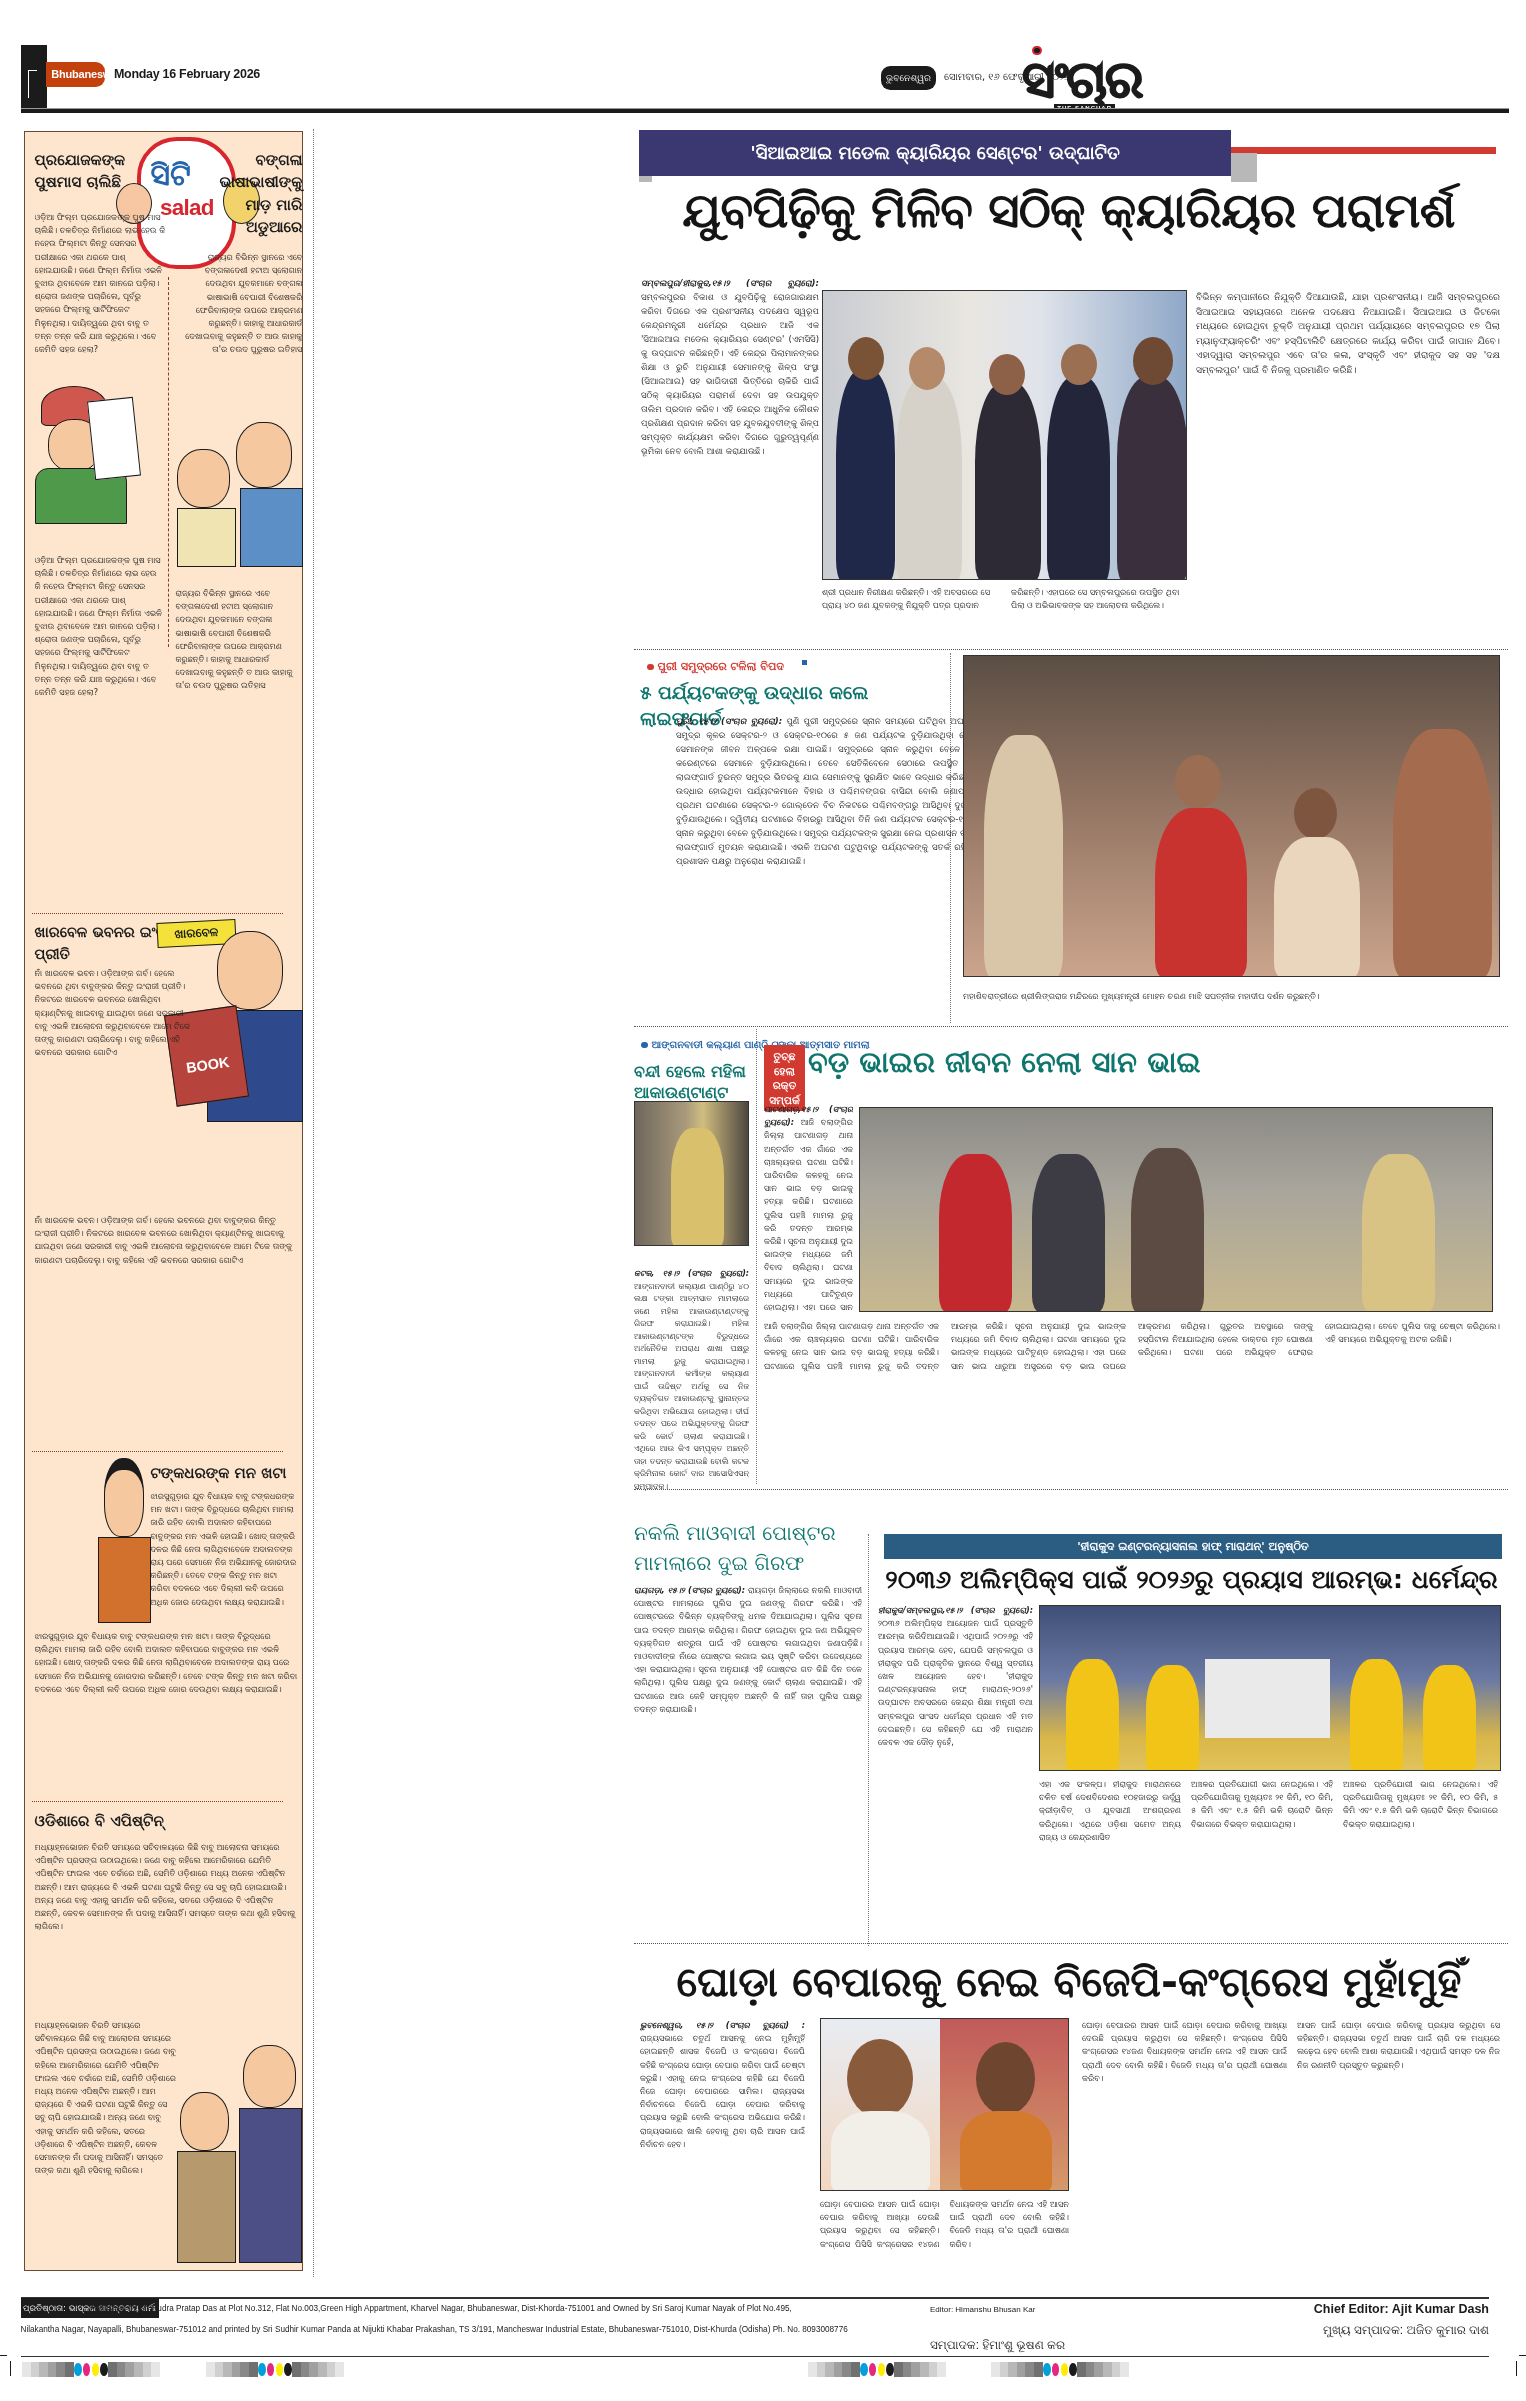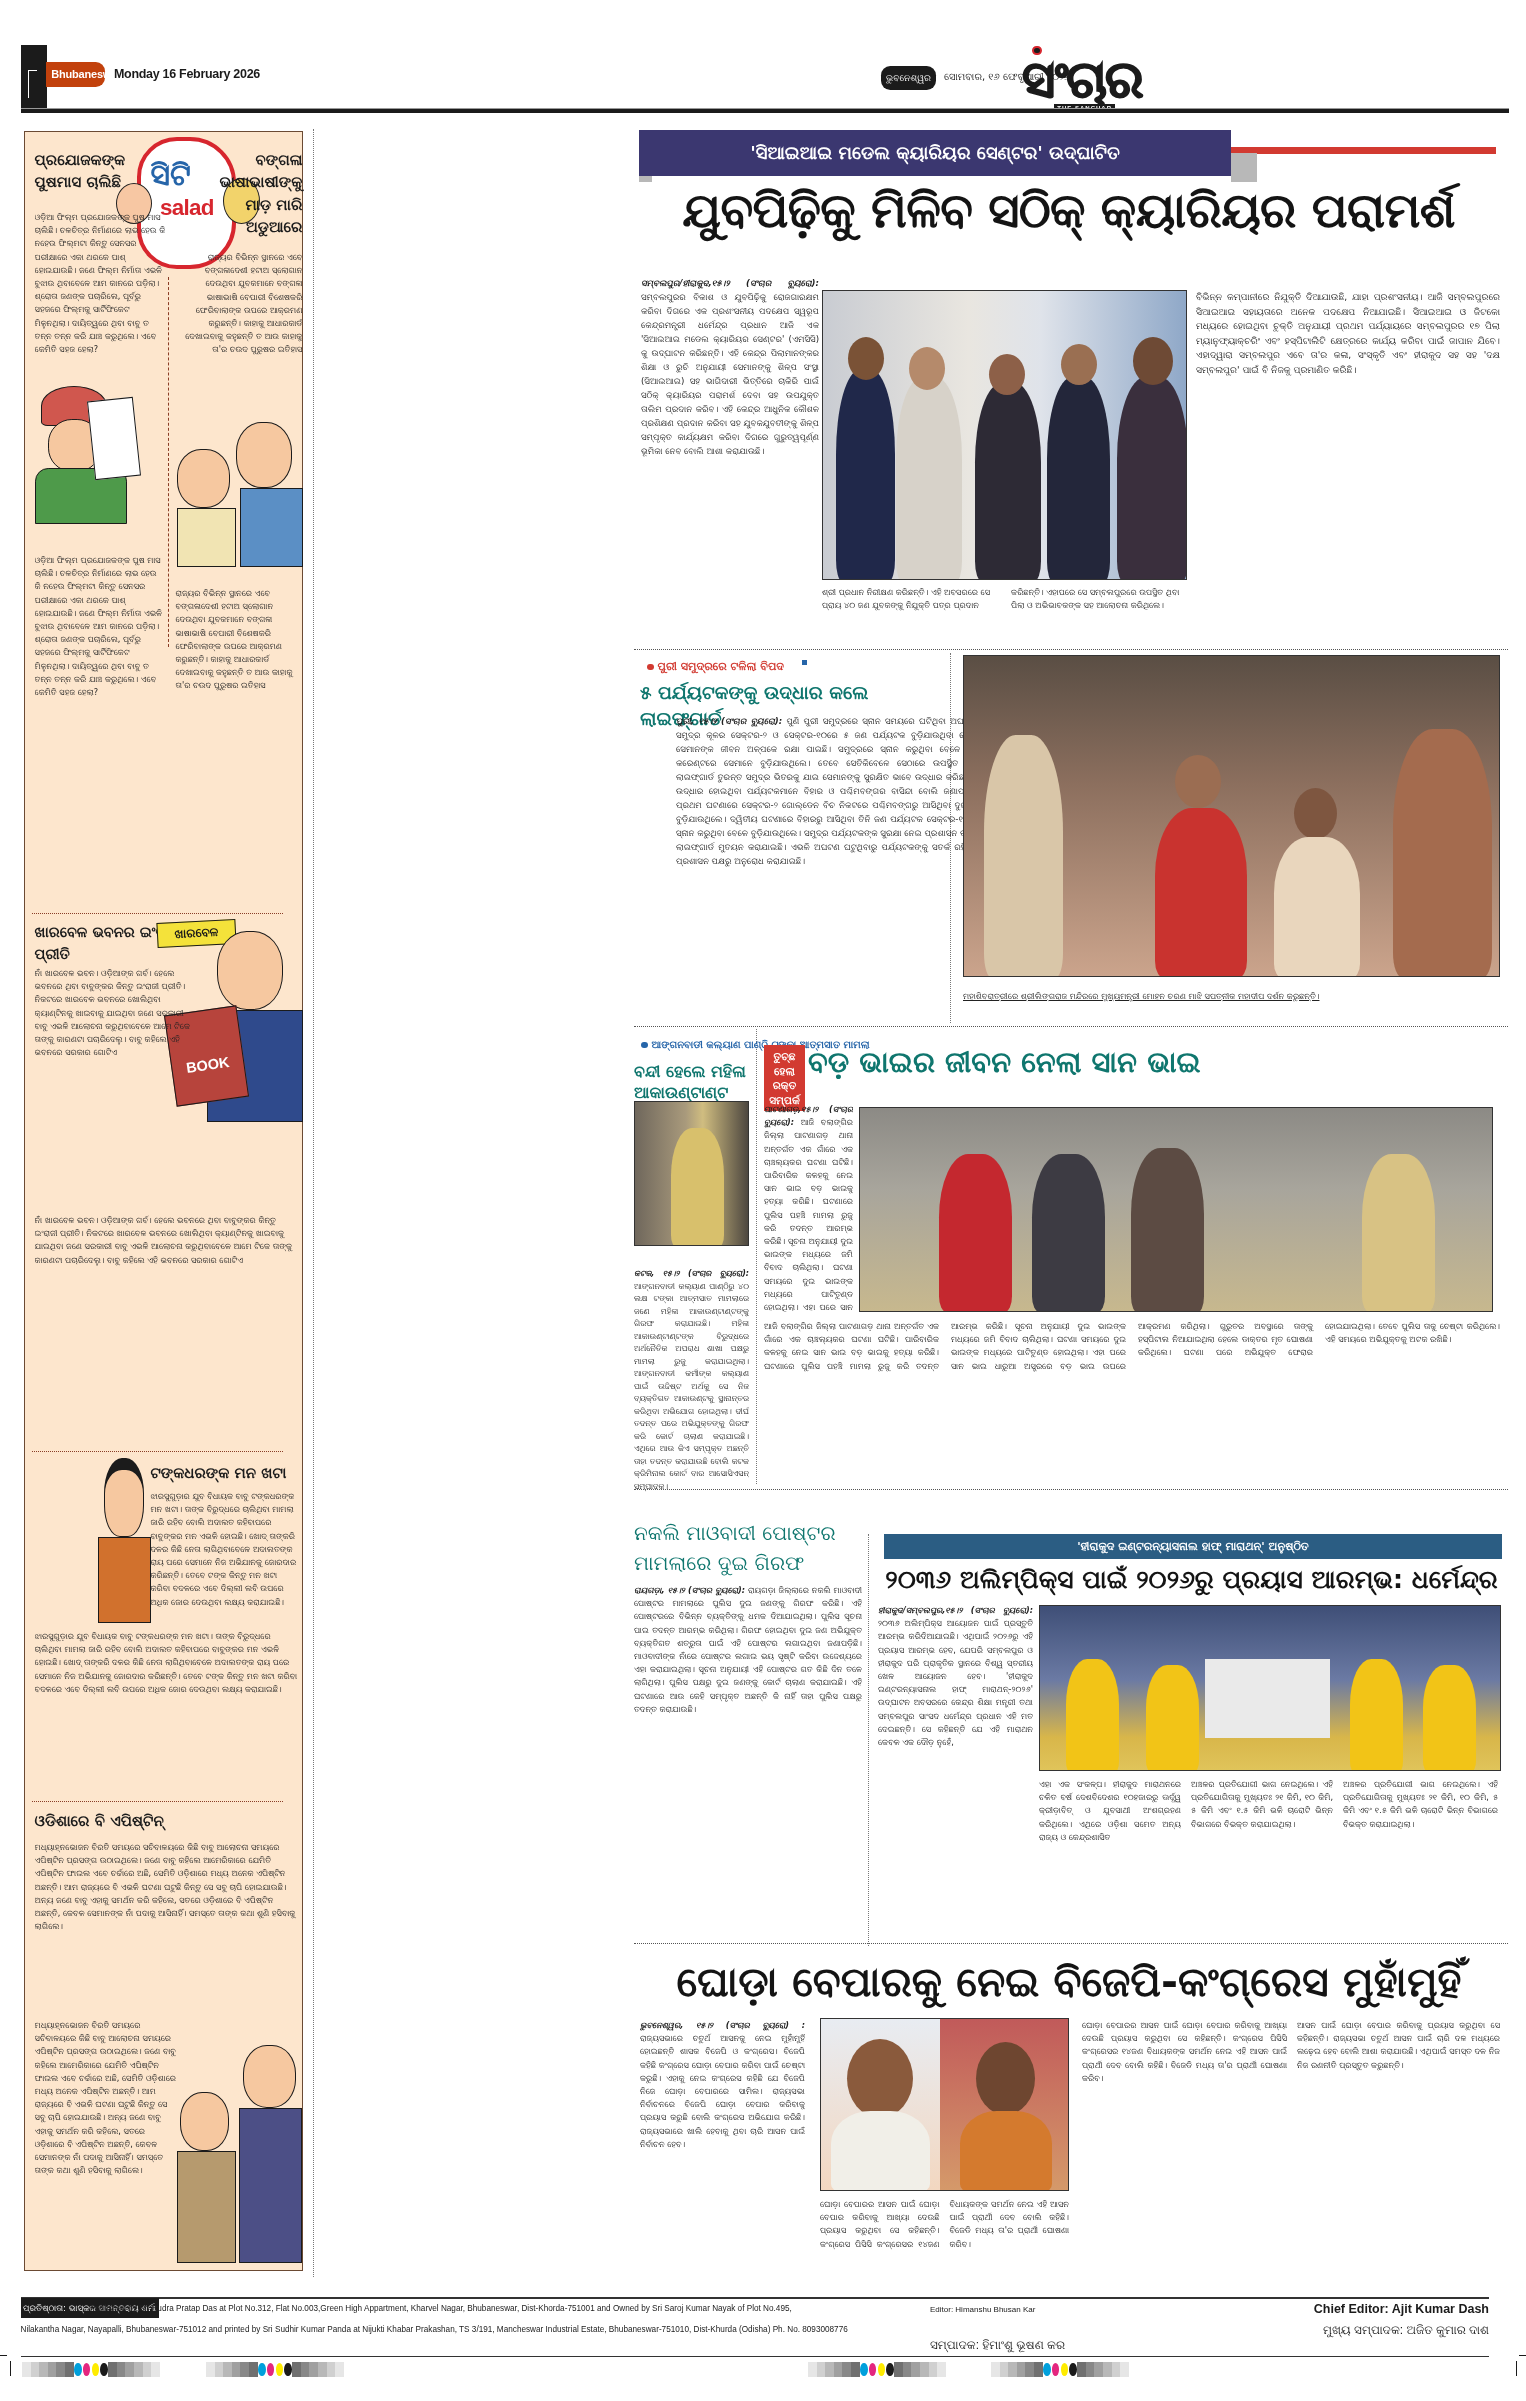--- a/index.html
+++ b/index.html
@@ -193,21 +193,21 @@
   <span>ପୁଣି ପୁରୀ ସମୁଦ୍ରରେ ସ୍ନାନ ସମୟରେ ଘଟିଥିବା ଅଘଟଣ। ସମୁଦ୍ର କୂଳର ସେକ୍ଟର-୨ ଓ ସେକ୍ଟର-୧୦ରେ ୫ ଜଣ ପର୍ଯ୍ୟଟକ ବୁଡ଼ିଯାଉଥିବା ବେଳେ ସେମାନଙ୍କ ଜୀବନ ଅଳ୍ପକେ ରକ୍ଷା ପାଇଛି। ସମୁଦ୍ରରେ ସ୍ନାନ କରୁଥିବା ବେଳେ ରିପ୍ କରେଣ୍ଟରେ ସେମାନେ ବୁଡ଼ିଯାଉଥିଲେ। ତେବେ ସେତିକିବେଳେ ସେଠାରେ ଉପସ୍ଥିତ ଥିବା ଲାଇଫ୍‌ଗାର୍ଡ ତୁରନ୍ତ ସମୁଦ୍ର ଭିତରକୁ ଯାଇ ସେମାନଙ୍କୁ ସୁରକ୍ଷିତ ଭାବେ ଉଦ୍ଧାର କରିଛନ୍ତି। ଉଦ୍ଧାର ହୋଇଥିବା ପର୍ଯ୍ୟଟକମାନେ ବିହାର ଓ ପଶ୍ଚିମବଙ୍ଗର ବାସିନ୍ଦା ବୋଲି ଜଣାପଡ଼ିଛି। ପ୍ରଥମ ଘଟଣାରେ ସେକ୍ଟର-୨ ଗୋଲ୍‌ଡେନ ବିଚ ନିକଟରେ ପଶ୍ଚିମବଙ୍ଗରୁ ଆସିଥିବା ଦୁଇଜଣ ବୁଡ଼ିଯାଉଥିଲେ। ଦ୍ୱିତୀୟ ଘଟଣାରେ ବିହାରରୁ ଆସିଥିବା ତିନି ଜଣ ପର୍ଯ୍ୟଟକ ସେକ୍ଟର-୧୦ରେ ସ୍ନାନ କରୁଥିବା ବେଳେ ବୁଡ଼ିଯାଉଥିଲେ। ସମୁଦ୍ର ପର୍ଯ୍ୟଟକଙ୍କ ସୁରକ୍ଷା ନେଇ ପ୍ରଶାସନ ପକ୍ଷରୁ ଲାଇଫ୍‌ଗାର୍ଡ ମୁତୟନ କରାଯାଇଛି। ଏଭଳି ଅଘଟଣ ଘଟୁଥିବାରୁ ପର୍ଯ୍ୟଟକଙ୍କୁ ସତର୍କ ରହିବାକୁ ପ୍ରଶାସନ ପକ୍ଷରୁ ଅନୁରୋଧ କରାଯାଇଛି।</span>
 </div>
 <div class="photo" style="left:963px;top:655px;width:537px;height:322px;background:linear-gradient(180deg,#5a4e44 0%,#8c6f5e 40%,#cba48c 100%);">
   <div class="head" style="left:211px;top:99px;width:46px;height:53px;background:#9b6d52;"></div>
   <div class="person" style="left:191px;top:152px;width:92px;height:170px;background:#c9332f;"></div>
   <div class="head" style="left:330px;top:132px;width:43px;height:51px;background:#7e5640;"></div>
   <div class="person" style="left:310px;top:181px;width:86px;height:141px;background:#e9d6bd;"></div>
   <div class="person" style="left:20px;top:79px;width:79px;height:243px;background:#d9c6a8;"></div>
   <div class="person" style="left:429px;top:73px;width:99px;height:249px;background:#a46b4e;"></div>
 </div>
-<div class="caption" style="left:963px;top:990px;width:537px;height:16px;white-space:nowrap;text-decoration:underline;">ମହାଶିବରାତ୍ରୀରେ ଶ୍ରୀଲିଙ୍ଗରାଜ ମନ୍ଦିରରେ ମୁଖ୍ୟମନ୍ତ୍ରୀ ମୋହନ ଚରଣ ମାଝି ସପତ୍ନୀକ ମହାଦୀପ ଦର୍ଶନ କରୁଛନ୍ତି।</div>
+<div class="caption" style="left:963px;top:990px;width:537px;height:16px;white-space:nowrap;">ମହାଶିବରାତ୍ରୀରେ ଶ୍ରୀଲିଙ୍ଗରାଜ ମନ୍ଦିରରେ ମୁଖ୍ୟମନ୍ତ୍ରୀ ମୋହନ ଚରଣ ମାଝି ସପତ୍ନୀକ ମହାଦୀପ ଦର୍ଶନ କରୁଛନ୍ତି।</div>
 
 <div class="hrule-dot" style="left:634px;top:1026px;width:874px;"></div>
 
 <div class="col-sep" style="left:756px;top:1029px;height:455px;"></div>
 <div class="sub-kicker" style="left:634px;top:1039px;font-size:10px;color:#2665a9;">
   <span class="dot" style="background:#2665a9;"></span><span>ଆଙ୍ଗନବାଡୀ କଲ୍ୟାଣ ପାଣ୍ଠି ଟଙ୍କା ଆତ୍ମସାତ ମାମଲା</span>
 </div>
 <div class="sub-head" style="left:634px;top:1061px;width:119px;font-size:16px;line-height:21px;">ବନ୍ଦୀ ହେଲେ ମହିଳା ଆକାଉଣ୍ଟାଣ୍ଟ</div>
 <div class="photo" style="left:634px;top:1101px;width:115px;height:145px;background:linear-gradient(90deg,#6f675c,#a99a7c 45%,#d0bd80 60%,#4d4740);">
   <div class="person" style="left:36px;top:26.4px;width:53px;height:119px;background:#d8c06c;"></div>

